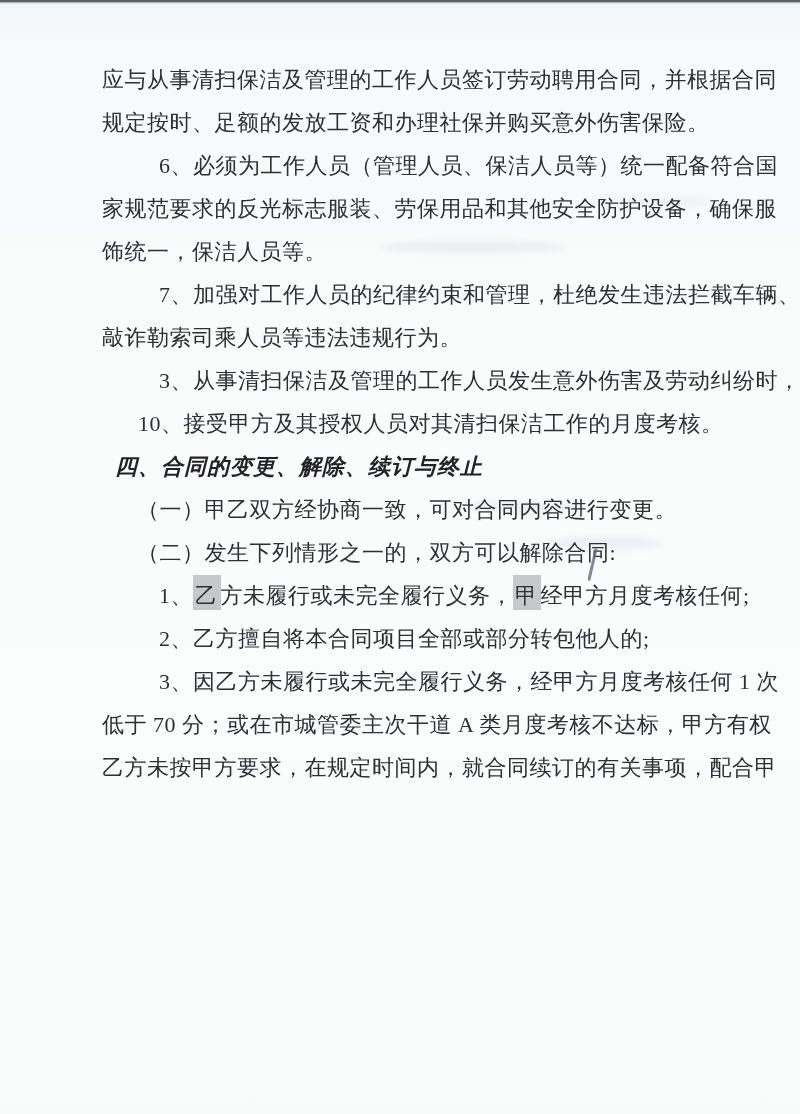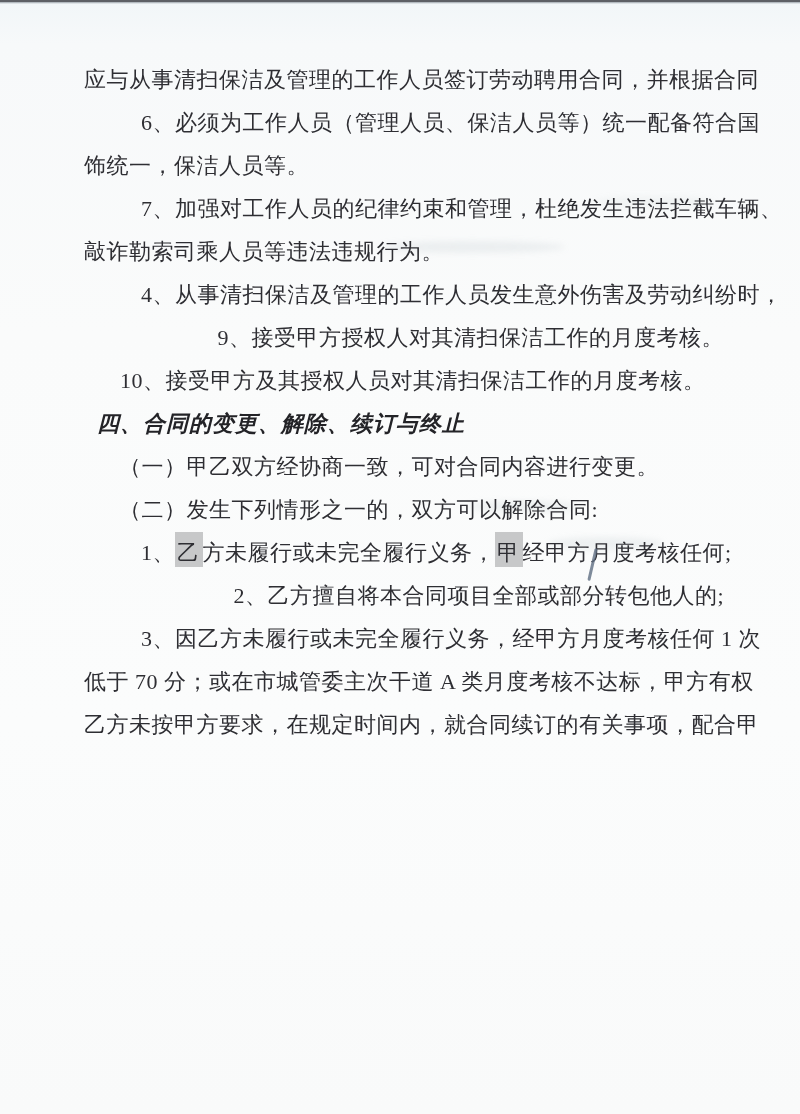--- a/index.html
+++ b/index.html
@@ -13,28 +13,28 @@
     width:800px;height:1114px;
     overflow:hidden;
     background:linear-gradient(180deg,#f1f6f8 0%,#f7f9fa 4%,#fafbfb 30%,#fbfcfc 65%,#f9fafa 100%);
   }
   .edge-top{
     position:absolute;top:0;left:0;width:800px;height:4px;
     background:linear-gradient(180deg,var(--edge-color,#5d6065) 0%,var(--edge-color,#5d6065) 45%,#aeb6bc 60%,rgba(174,182,188,0) 100%);
   }
   .text{
     position:absolute;
-    left:84px;top:58px;width:640px;
+    left:102px;top:58px;width:640px;
     font-size:22px;line-height:43px;
     color:var(--text-color,#2e2e33);
     letter-spacing:0.5px;
   }
   .line{white-space:nowrap;height:43px;}
   .indent-body{padding-left:0;}
-  .indent-item{padding-left:57px;text-align:right;}
+  .indent-item{padding-left:57px;}
   .indent-item2{padding-left:36px;}
   .indent-paren{padding-left:35px;}
   .indent-heading{padding-left:13px;font-style:italic;}
   .bold{font-weight:bold;color:#232327;letter-spacing:1px;}
   .hl{
     background:var(--highlight-color,#c7c8c9);
     padding:8px 3px 2px 2px;
   }
   .pen-mark{
     position:absolute;left:591px;top:548px;
@@ -57,26 +57,27 @@
 <body>
 
 <div class="page">
   <div class="edge-top"></div>
   <div class="smudge s1"></div>
   <div class="smudge s2"></div>
   <div class="smudge s3"></div>
   <div class="smudge s4"></div>
   <div class="text">
       <div class="line indent-body">应与从事清扫保洁及管理的工作人员签订劳动聘用合同，并根据合同</div>
+      <div class="line indent-body">规定按时、足额的发放工资和办理社保并购买意外伤害保险。</div>
       <div class="line indent-item">6、必须为工作人员（管理人员、保洁人员等）统一配备符合国</div>
+      <div class="line indent-body">家规范要求的反光标志服装、劳保用品和其他安全防护设备，确保服</div>
       <div class="line indent-body">饰统一，保洁人员等。</div>
       <div class="line indent-item">7、加强对工作人员的纪律约束和管理，杜绝发生违法拦截车辆、</div>
       <div class="line indent-body">敲诈勒索司乘人员等违法违规行为。</div>
-      <div class="line indent-item">4、从事清扫保洁及管理的工作人员发生意外伤害及劳动纠纷时，</div>
-      <div class="line indent-item">9、接受甲方授权人对其清扫保洁工作的月度考核。</div>
+      <div class="line indent-item">3、从事清扫保洁及管理的工作人员发生意外伤害及劳动纠纷时，</div>
       <div class="line indent-item2">10、接受甲方及其授权人员对其清扫保洁工作的月度考核。</div>
       <div class="line indent-heading bold">四、合同的变更、解除、续订与终止</div>
       <div class="line indent-paren">（一）甲乙双方经协商一致，可对合同内容进行变更。</div>
       <div class="line indent-paren">（二）发生下列情形之一的，双方可以解除合同:</div>
       <div class="line indent-item"><span>1、</span><span class="hl">乙</span><span>方未履行或未完全履行义务，</span><span class="hl">甲</span><span>经甲方月度考核任何;</span></div>
       <div class="line indent-item">2、乙方擅自将本合同项目全部或部分转包他人的;</div>
       <div class="line indent-item">3、因乙方未履行或未完全履行义务，经甲方月度考核任何 1 次</div>
       <div class="line indent-body">低于 70 分；或在市城管委主次干道 A 类月度考核不达标，甲方有权</div>
       <div class="line indent-body">乙方未按甲方要求，在规定时间内，就合同续订的有关事项，配合甲</div>
     </div>

